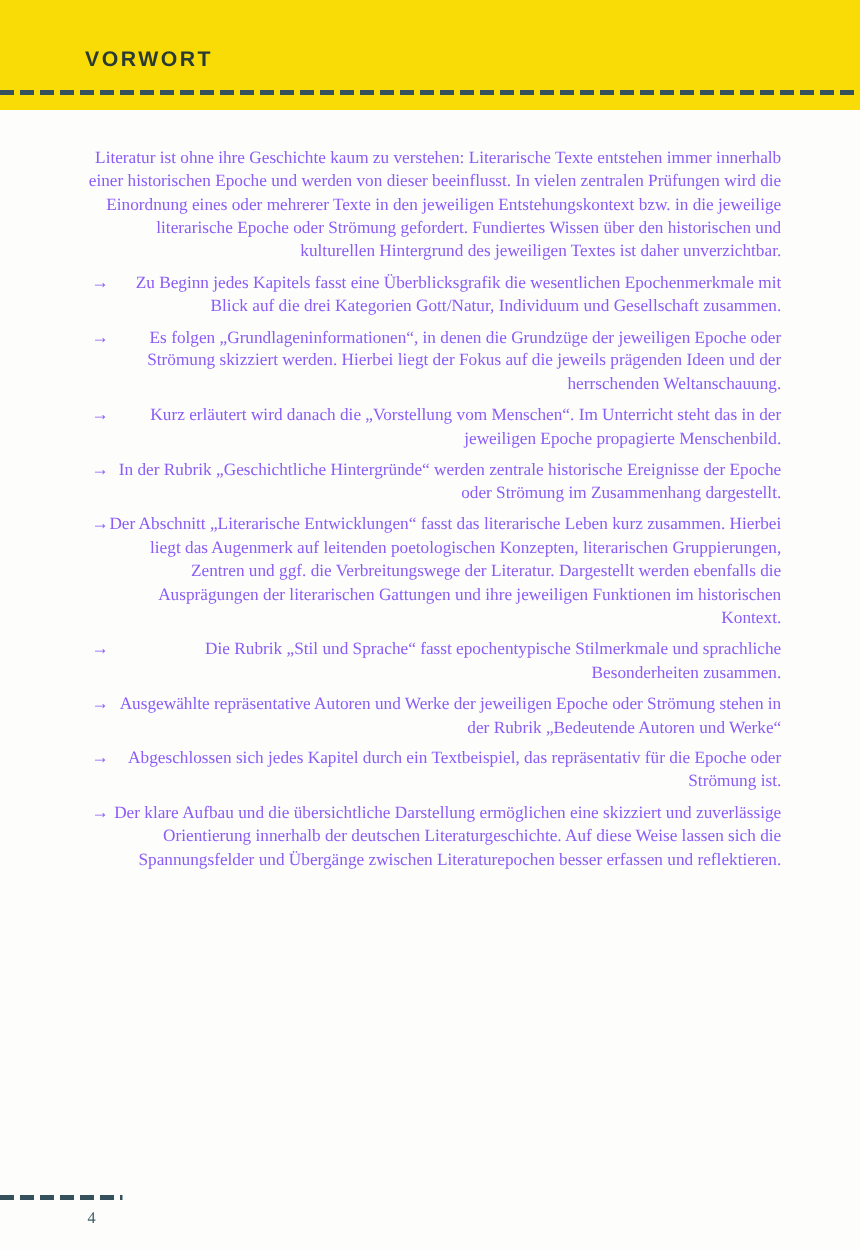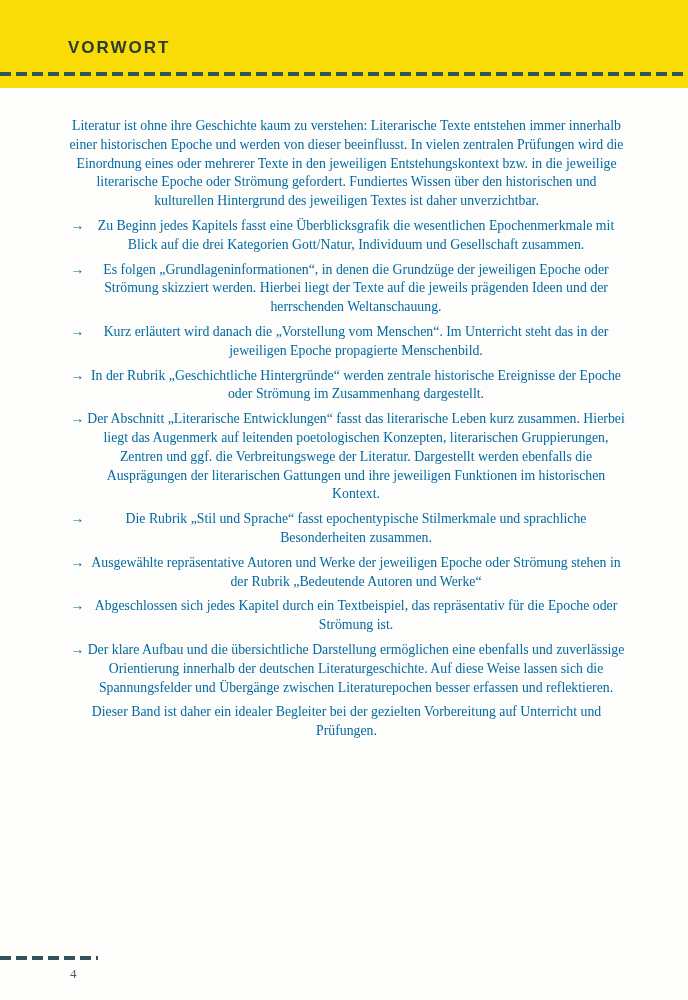--- a/index.html
+++ b/index.html
@@ -40,22 +40,22 @@
   .rule-top { top: 72px; left: 0; width: 100%; }
   .rule-bottom { top: 956px; left: 0; width: 98px; }
   
   .content {
     position: absolute;
     left: 68px;
     top: 117px;
     width: 557px;
     font-size: 13.8px;
     line-height: 18.8px;
-    color: #0369a1;
-    text-align: center;
+    color: #8b5cf6;
+    text-align: right;
   }
   .content p { margin: 0 0 6px 0; }
   .content ul {
     list-style: none;
     margin: 0;
     padding: 0;
   }
   .content li {
     display: flex;
     margin: 0 0 6px 0;
@@ -85,21 +85,21 @@
   <main class="content">
     <p>Literatur ist ohne ihre Geschichte kaum zu verstehen: Literarische Texte entstehen immer innerhalb einer historischen Epoche und werden von dieser beeinflusst. In vielen zentralen Prüfungen wird die Einordnung eines oder mehrerer Texte in den jeweiligen Entstehungs­kontext bzw. in die jeweilige literarische Epoche oder Strömung gefordert. Fundiertes Wissen über den historischen und kulturellen Hintergrund des jeweiligen Textes ist daher unverzichtbar.</p>
 
     <ul>
       <li>
         <span class="arrow">→</span>
         <span>Zu Beginn jedes Kapitels fasst eine Überblicksgrafik die wesentlichen Epochenmerkmale mit Blick auf die drei Kategorien Gott/Natur, Individuum und Gesellschaft zusammen.</span>
       </li>
       <li>
         <span class="arrow">→</span>
-        <span>Es folgen „Grundlageninformationen“, in denen die Grundzüge der jeweiligen Epoche oder Strömung skizziert werden. Hierbei liegt der Texte auf die jeweils prägenden Ideen und der herrschenden Weltanschauung.</span>
+        <span>Es folgen „Grundlageninformationen“, in denen die Grundzüge der jeweiligen Epoche oder Strömung skizziert werden. Hierbei liegt der Fokus auf die jeweils prägenden Ideen und der herrschenden Weltanschauung.</span>
       </li>
       <li>
         <span class="arrow">→</span>
         <span>Kurz erläutert wird danach die „Vorstellung vom Menschen“. Im Unterricht steht das in der jeweiligen Epoche propagierte Menschenbild.</span>
       </li>
       <li>
         <span class="arrow">→</span>
         <span>In der Rubrik „Geschichtliche Hintergründe“ werden zentrale historische Ereignisse der Epoche oder Strömung im Zusammenhang dargestellt.</span>
       </li>
       <li>
@@ -113,23 +113,22 @@
       <li>
         <span class="arrow">→</span>
         <span>Ausgewählte repräsentative Autoren und Werke der jeweiligen Epoche oder Strömung stehen in der Rubrik „Bedeutende Autoren und Werke“</span>
       </li>
       <li>
         <span class="arrow">→</span>
         <span>Abgeschlossen sich jedes Kapitel durch ein Textbeispiel, das repräsentativ für die Epoche oder Strömung ist.</span>
       </li>
       <li>
         <span class="arrow">→</span>
-        <span>Der klare Aufbau und die übersichtliche Darstellung ermöglichen eine ebenfalls und zuverlässige Orientierung innerhalb der deutschen Literaturgeschichte. Auf diese Weise lassen sich die Spannungsfelder und Übergänge zwischen Literaturepochen besser erfassen und reflektieren.</span>
+        <span>Der klare Aufbau und die übersichtliche Darstellung ermöglichen eine skizziert und zuverlässige Orientierung innerhalb der deutschen Literaturgeschichte. Auf diese Weise lassen sich die Spannungsfelder und Übergänge zwischen Literaturepochen besser erfassen und reflektieren.</span>
       </li>
     </ul>
 
-    <p>Dieser Band ist daher ein idealer Begleiter bei der gezielten Vorbereitung auf Unterricht und Prüfungen.</p>
   </main>
 
   <div class="rule-dashed rule-bottom"></div>
   <div class="page-number">4</div>
 
 </div>
 
 </body></html>

